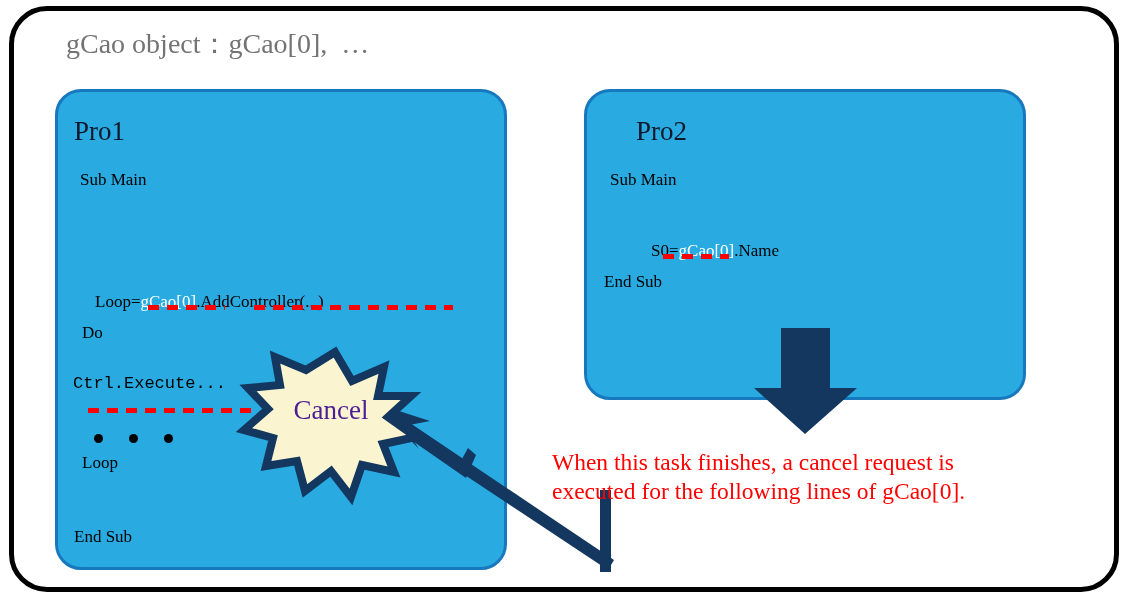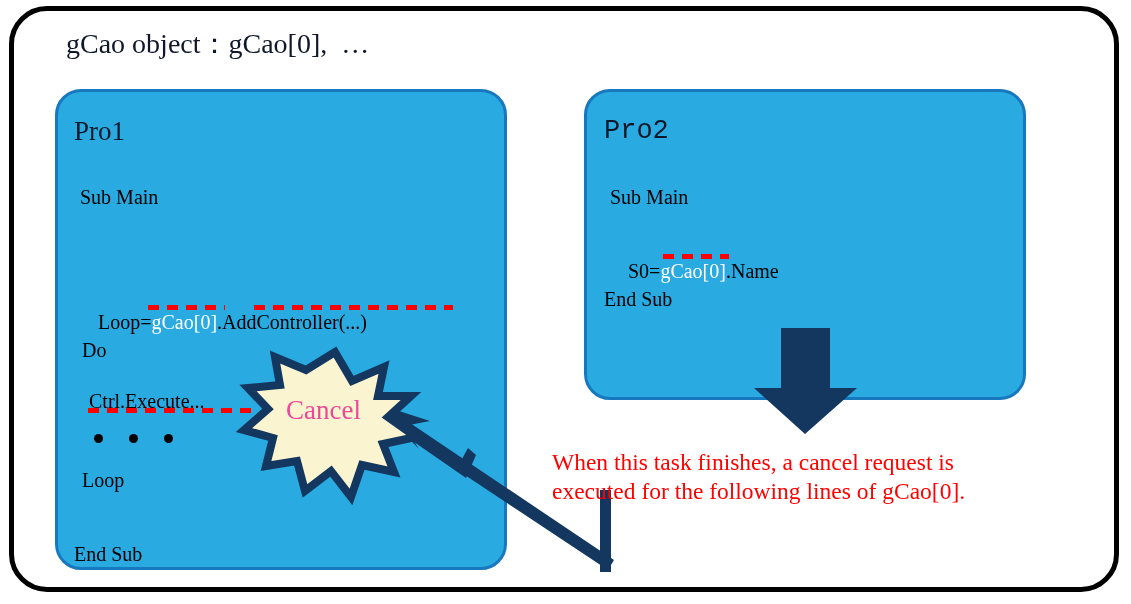--- a/index.html
+++ b/index.html
@@ -31,21 +31,21 @@
     box-sizing: border-box;
     background: transparent;
   }
 
   
   .title {
     position: absolute;
     left: 66px;
     top: 25px;
     font-size: 28px;
-    color: #0f172a;
+    color: #737373;
     white-space: pre;
     letter-spacing: 0px;
   }
 
   
   .proc-box {
     position: absolute;
     background: #29ABE2;
     border: 3px solid #1878BE;
     border-radius: 26px;
@@ -56,23 +56,22 @@
 
   .proc-title {
     position: absolute;
     color: #0f172a;
     font-size: 27px;
     white-space: pre;
   }
   .code-line {
     position: absolute;
     color: #000000;
-    font-size: 20px;
-    white-space: pre;
-    margin-top: 16px;
+    font-size: 17px;
+    white-space: pre;
   }
   .code-line .hl {
     color: #ffffff;
   }
   
   .dash-ul {
     position: absolute;
     height: 5px;
     background-image: repeating-linear-gradient(
         to right,
@@ -100,26 +99,26 @@
     left: 0;
     top: 0;
     width: 1131px;
     height: 604px;
     pointer-events: none;
   }
 
   
   .burst-label {
     position: absolute;
-    left: 286px;
+    left: 266px;
     top: 395px;
     width: 130px;
-    text-align: left;
+    text-align: center;
     font-size: 27px;
-    color: #ec4899;
+    color: #4c1d95;
     white-space: pre;
   }
 
   
   .note {
     position: absolute;
     left: 552px;
     top: 448px;
     width: 520px;
     font-size: 23.5px;
@@ -145,40 +144,40 @@
 
 
   <div class="code-line" style="left:78px; top:272px;">
     <span>Loop=</span><span class="hl">gCao[0]</span><span>.AddController(...)</span>
   </div>
   <div class="dash-ul" style="left:148px; top:305px; width:77px;"></div>
   <div class="dash-ul" style="left:254px; top:305px; width:199px;"></div>
 
   <div class="code-line" style="left:82px; top:323px;text-align:right;">Do</div>
 
-  <div class="code-line" style="left:89px; top:374px;">Ctrl.Execute...</div>
+  <div class="code-line" style="left:73px; top:374px;font-family:Liberation Mono, monospace;">Ctrl.Execute...</div>
   <div class="dash-ul" style="left:88px; top:408px; width:166px;"></div>
 
   <div class="dots" style="left:94px; top:434px;">
     <span></span>
     <span></span>
     <span></span>
   </div>
 
   <div class="code-line" style="left:82px; top:453px;">Loop</div>
 
   <div class="code-line" style="left:74px; top:527px;">End Sub</div>
 
   <div class="proc-box" id="pro2-box"></div>
 
-  <div class="proc-title" style="left:604px; top:116px;font-family:Liberation Mono, monospace;">Pro2</div>
+  <div class="proc-title" style="left:636px; top:116px;">Pro2</div>
 
   <div class="code-line" style="left:610px; top:170px;">Sub Main</div>
 
-  <div class="code-line" style="left:608px; top:221px;">
+  <div class="code-line" style="left:634px; top:221px;">
     <span>S0=</span><span class="hl">gCao[0]</span><span>.Name</span>
   </div>
   <div class="dash-ul" style="left:663px; top:254px; width:66px;"></div>
 
   <div class="code-line" style="left:604px; top:272px;">End Sub</div>
 
   <svg id="overlay" viewBox="0 0 1131 604">
 
     <polygon points="781,328 830,328 830,388 857,388 805,434 754,388 781,388" fill="#13375F"></polygon>
 

